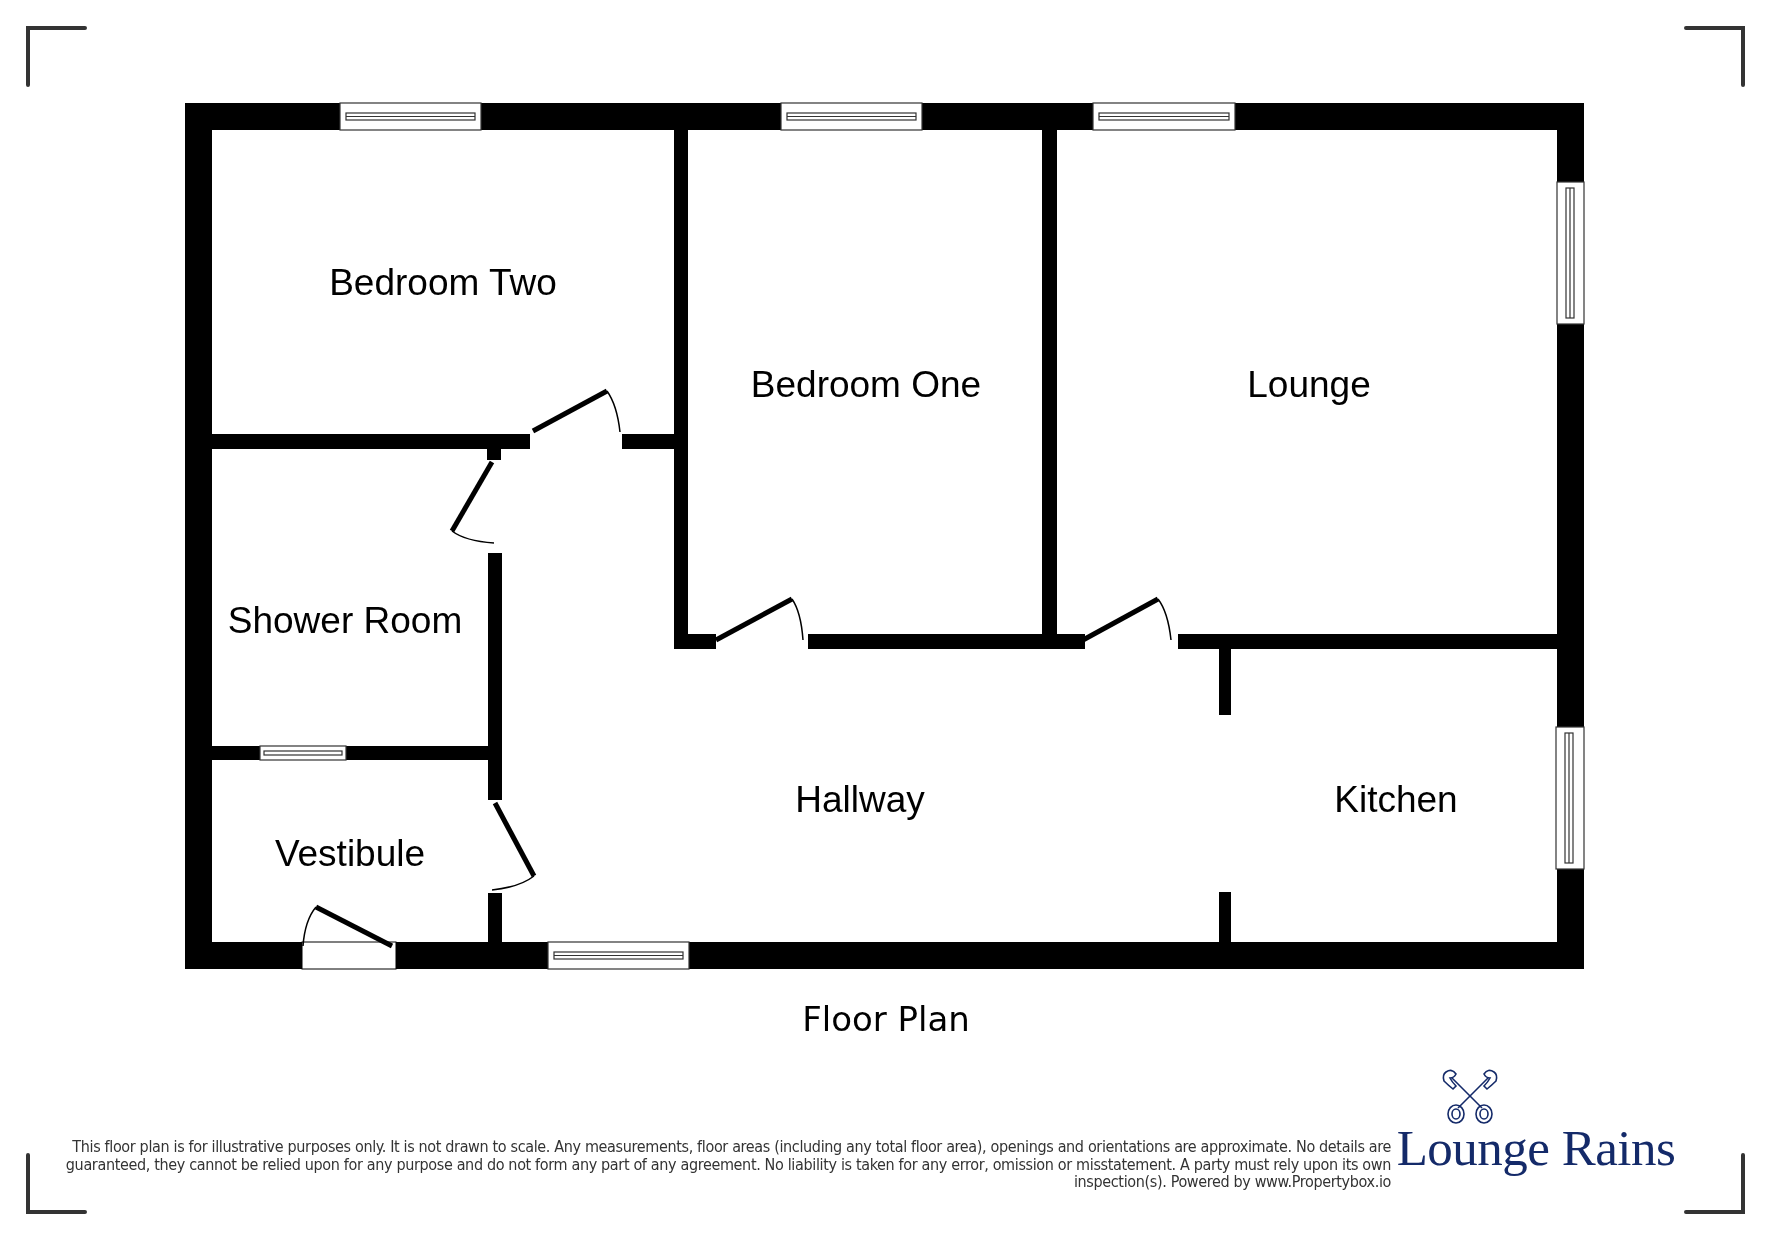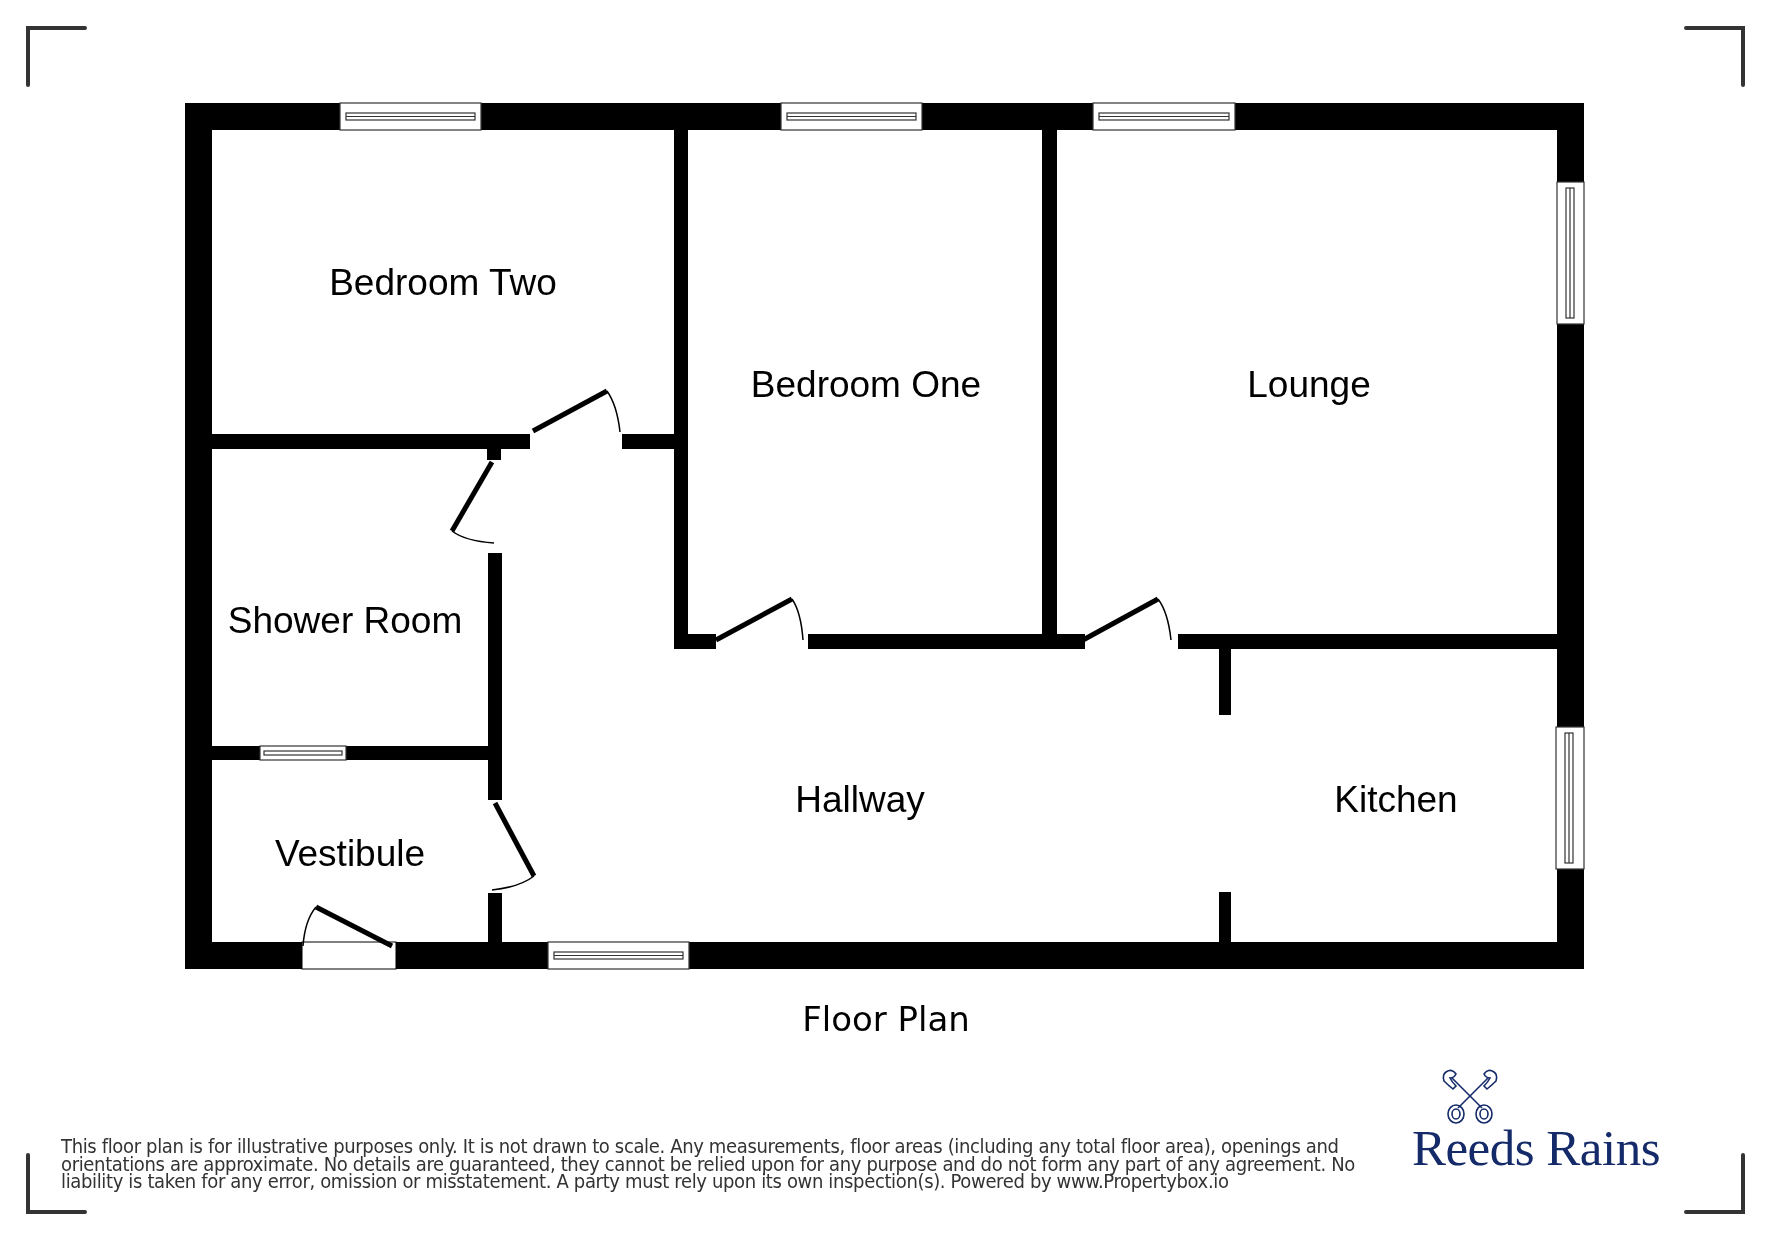--- a/index.html
+++ b/index.html
@@ -3,22 +3,23 @@
 <meta charset="utf-8">
 <style>
   html, body { margin: 0; padding: 0; background: #ffffff; }
   body { width: 1771px; height: 1239px; position: relative; overflow: hidden; font-family: "Liberation Sans", sans-serif; }
   #plan-svg { position: absolute; left: 0; top: 0; }
   .room-label { font-family: "Liberation Sans", sans-serif; font-size: 37px; fill: #000; }
   .caption { font-family: "DejaVu Sans", sans-serif; font-size: 34px; fill: #000; }
   .disclaimer {
     position: absolute; left: 61px; top: 1138px; width: 1330px;
     font-family: "DejaVu Sans Condensed", "DejaVu Sans", sans-serif;
-    font-size: 20px; line-height: 17.6px; color: #333333;
+    font-size: 16px; line-height: 17.6px; color: #333333;
     letter-spacing: -0.35px;
+    text-align: right;
   }
   .brand {
     position: absolute; left: 1440px; top: 1068px; width: 60px; height: 60px;
   }
   .brand-name {
     position: absolute; left: 1346px; top: 1120px; width: 380px; text-align: center;
     font-family: "Liberation Serif", "DejaVu Serif", serif; font-size: 51px; color: #142a69;
     letter-spacing: -0.5px; line-height: 56px;
   }
 </style>
@@ -157,13 +158,13 @@
     <path d="M6,4 q6,-4 10,2 q-2,4 -6,4 q2,4 6,8 l-3,3 q-5,-4 -9,-8 q-2,-6 2,-9z"></path>
     <ellipse cx="44" cy="46" rx="8" ry="9"></ellipse>
     <ellipse cx="44" cy="46" rx="4" ry="5"></ellipse>
 
     <line x1="48" y1="10" x2="18" y2="40"></line>
     <path d="M54,4 q-6,-4 -10,2 q2,4 6,4 q-2,4 -6,8 l3,3 q5,-4 9,-8 q2,-6 -2,-9z"></path>
     <ellipse cx="16" cy="46" rx="8" ry="9"></ellipse>
     <ellipse cx="16" cy="46" rx="4" ry="5"></ellipse>
   </g>
 </svg>
-<div class="brand-name">Reeds Rains</div>
+<div class="brand-name">Lounge Rains</div>
 
 </body></html>

